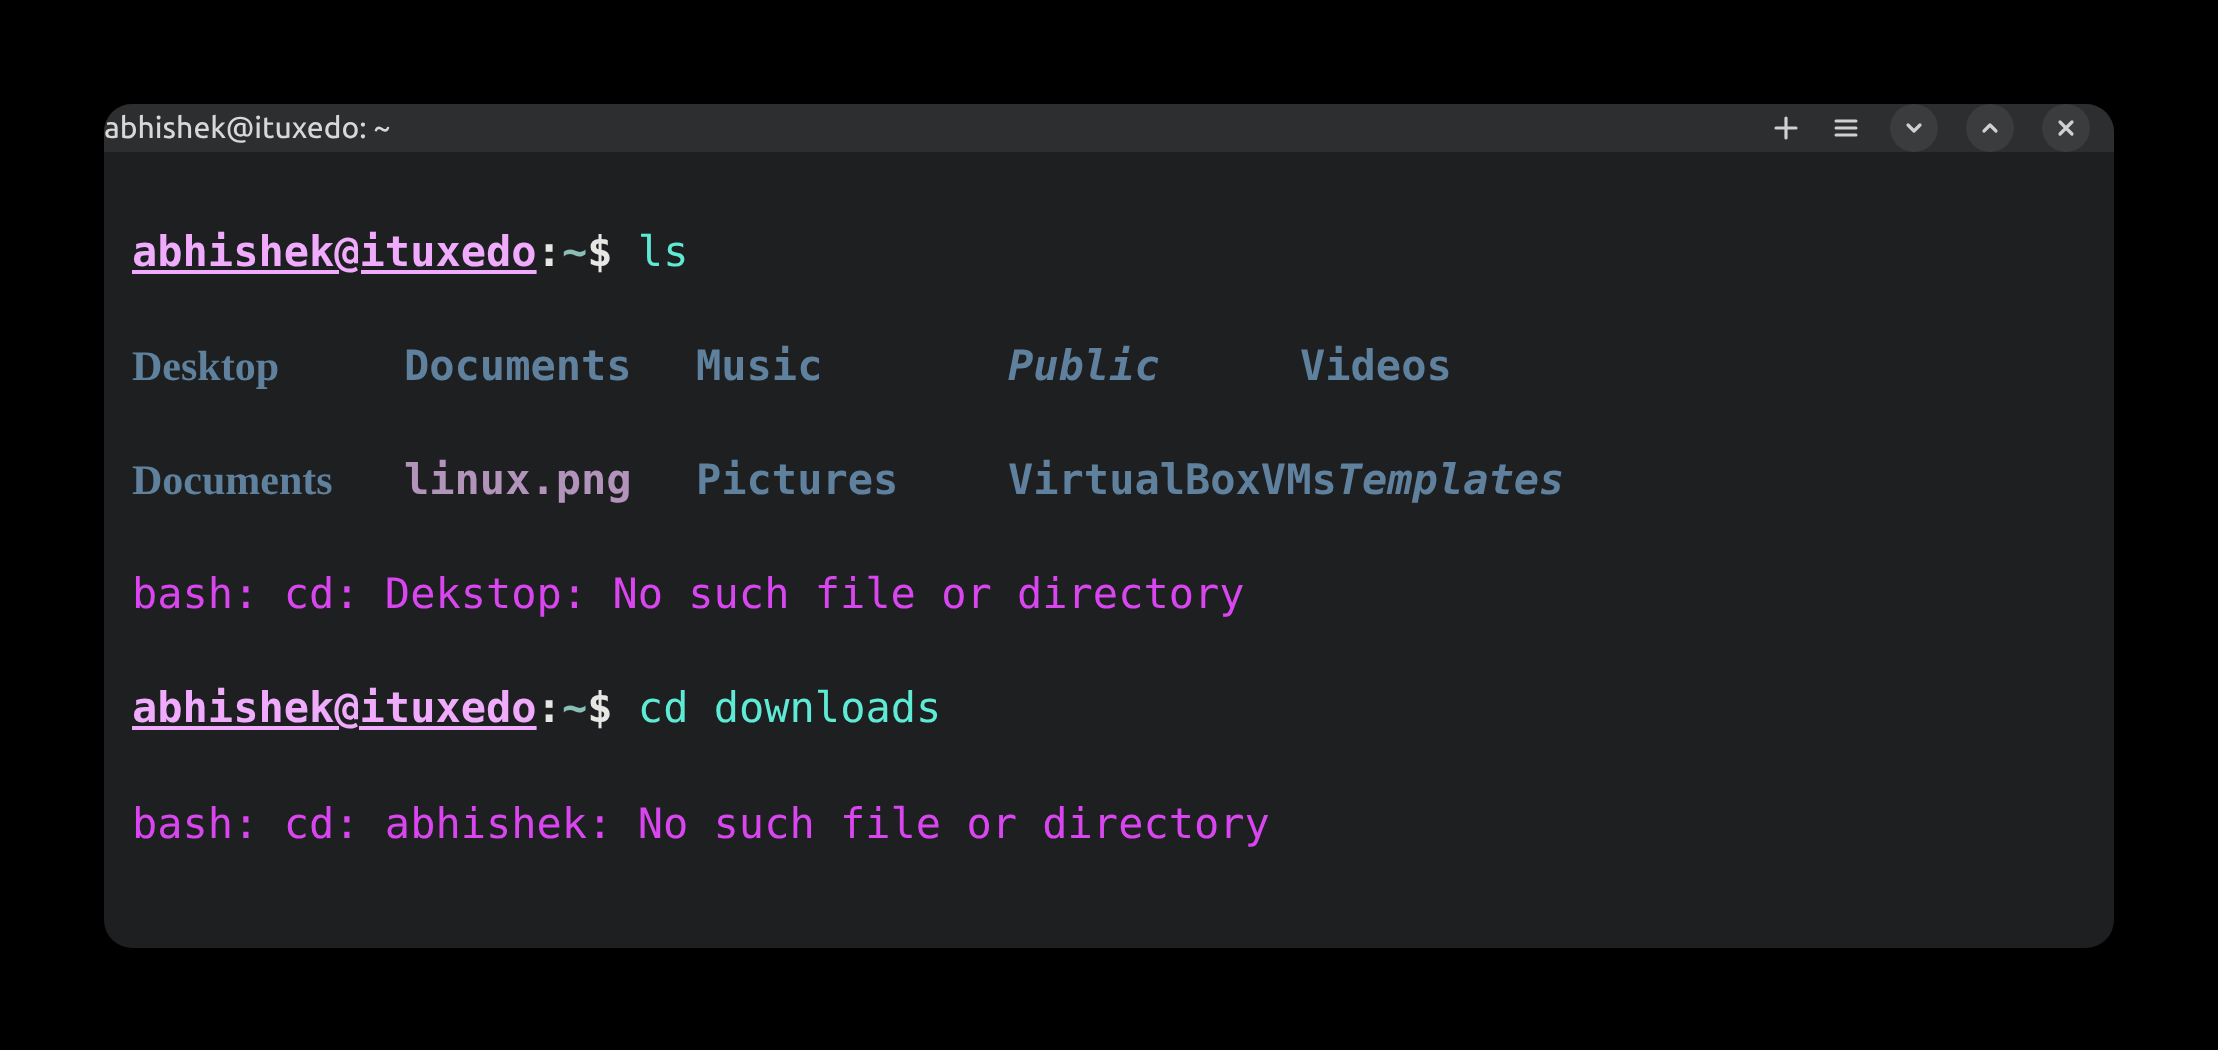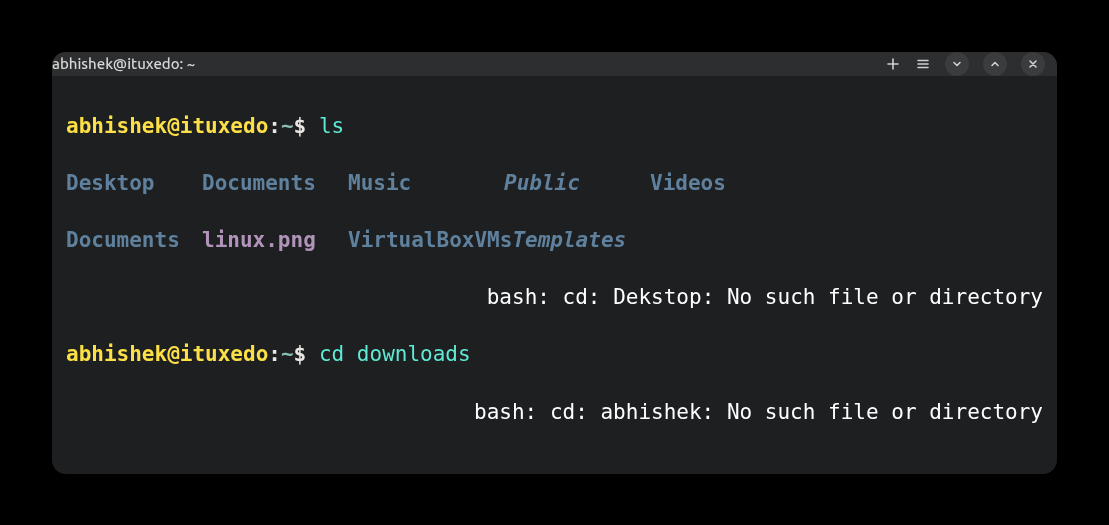--- a/index.html
+++ b/index.html
@@ -71,31 +71,31 @@
     .terminal-body {
       flex: 1;
       padding: 8px 14px 12px 14px;
       color: #e8e6e3;
       font-size: 21px;
       line-height: 1.36;
       white-space: pre;
       letter-spacing: 0;
     }
     .line { display: block; }
-    .prompt-user { color: #fde047; font-weight: bold; }
+    .prompt-user { color: #f0abfc; font-weight: bold; text-decoration: underline; }
     .prompt-path { color: #8abeb7; font-weight: bold; }
     .prompt-sep  { color: #e8e6e3; font-weight: bold; }
     .prompt-sym  { color: #e8e6e3; font-weight: bold; }
     .cmd { color: #5eead4; }
-    .out { color: #ffffff; text-align: right; }
+    .out { color: #d946ef; }
     .dir-entry { color: #5f819d; font-weight: bold; }
     .img-entry { color: #b294bb; font-weight: bold; }
     .ls-row { display: flex; }
     .ls-cell { display: inline-block; }
-    .c0 { width: 136px; }
+    .c0 { width: 136px; font-family: Liberation Serif, serif; }
     .c1 { width: 146px; }
     .c2 { width: 156px; }
     .c3 { width: 146px; font-style: italic; }
   </style>
 </head>
 <body>
 
 <div class="terminal-window">
   <div class="titlebar">
     <div class="titlebar-title">abhishek@ituxedo: ~</div>
@@ -124,21 +124,21 @@
         <svg width="12" height="12" viewBox="0 0 12 12">
             <path d="M3 3l6 6M9 3l-6 6" stroke="currentColor" stroke-width="1.6" stroke-linecap="round"></path>
           </svg>
       </div>
     </div>
   </div>
 
   <div class="terminal-body">
 <span class="line"><span class="prompt-user">abhishek@ituxedo</span><span class="prompt-sep">:</span><span class="prompt-path">~</span><span class="prompt-sym">$</span><span> </span><span class="cmd">ls</span></span>
 <span class="line ls-row"><span class="ls-cell c0 dir-entry">Desktop</span><span class="ls-cell c1 dir-entry">Documents</span><span class="ls-cell c2 dir-entry">Music</span><span class="ls-cell c3 dir-entry">Public</span><span class="ls-cell dir-entry">Videos</span></span>
-<span class="line ls-row"><span class="ls-cell c0 dir-entry">Documents</span><span class="ls-cell c1 img-entry">linux.png</span><span class="ls-cell dir-entry">VirtualBoxVMs</span><span class="ls-cell c3 dir-entry">Templates</span></span>
+<span class="line ls-row"><span class="ls-cell c0 dir-entry">Documents</span><span class="ls-cell c1 img-entry">linux.png</span><span class="ls-cell c2 dir-entry">Pictures</span><span class="ls-cell dir-entry">VirtualBoxVMs</span><span class="ls-cell c3 dir-entry">Templates</span></span>
 <span class="line out">bash: cd: Dekstop: No such file or directory</span>
 <span class="line"><span class="prompt-user">abhishek@ituxedo</span><span class="prompt-sep">:</span><span class="prompt-path">~</span><span class="prompt-sym">$</span><span> </span><span class="cmd">cd downloads</span></span>
 <span class="line out">bash: cd: abhishek: No such file or directory</span>
 
 
 
   </div>
 </div>
 
 </body></html>

